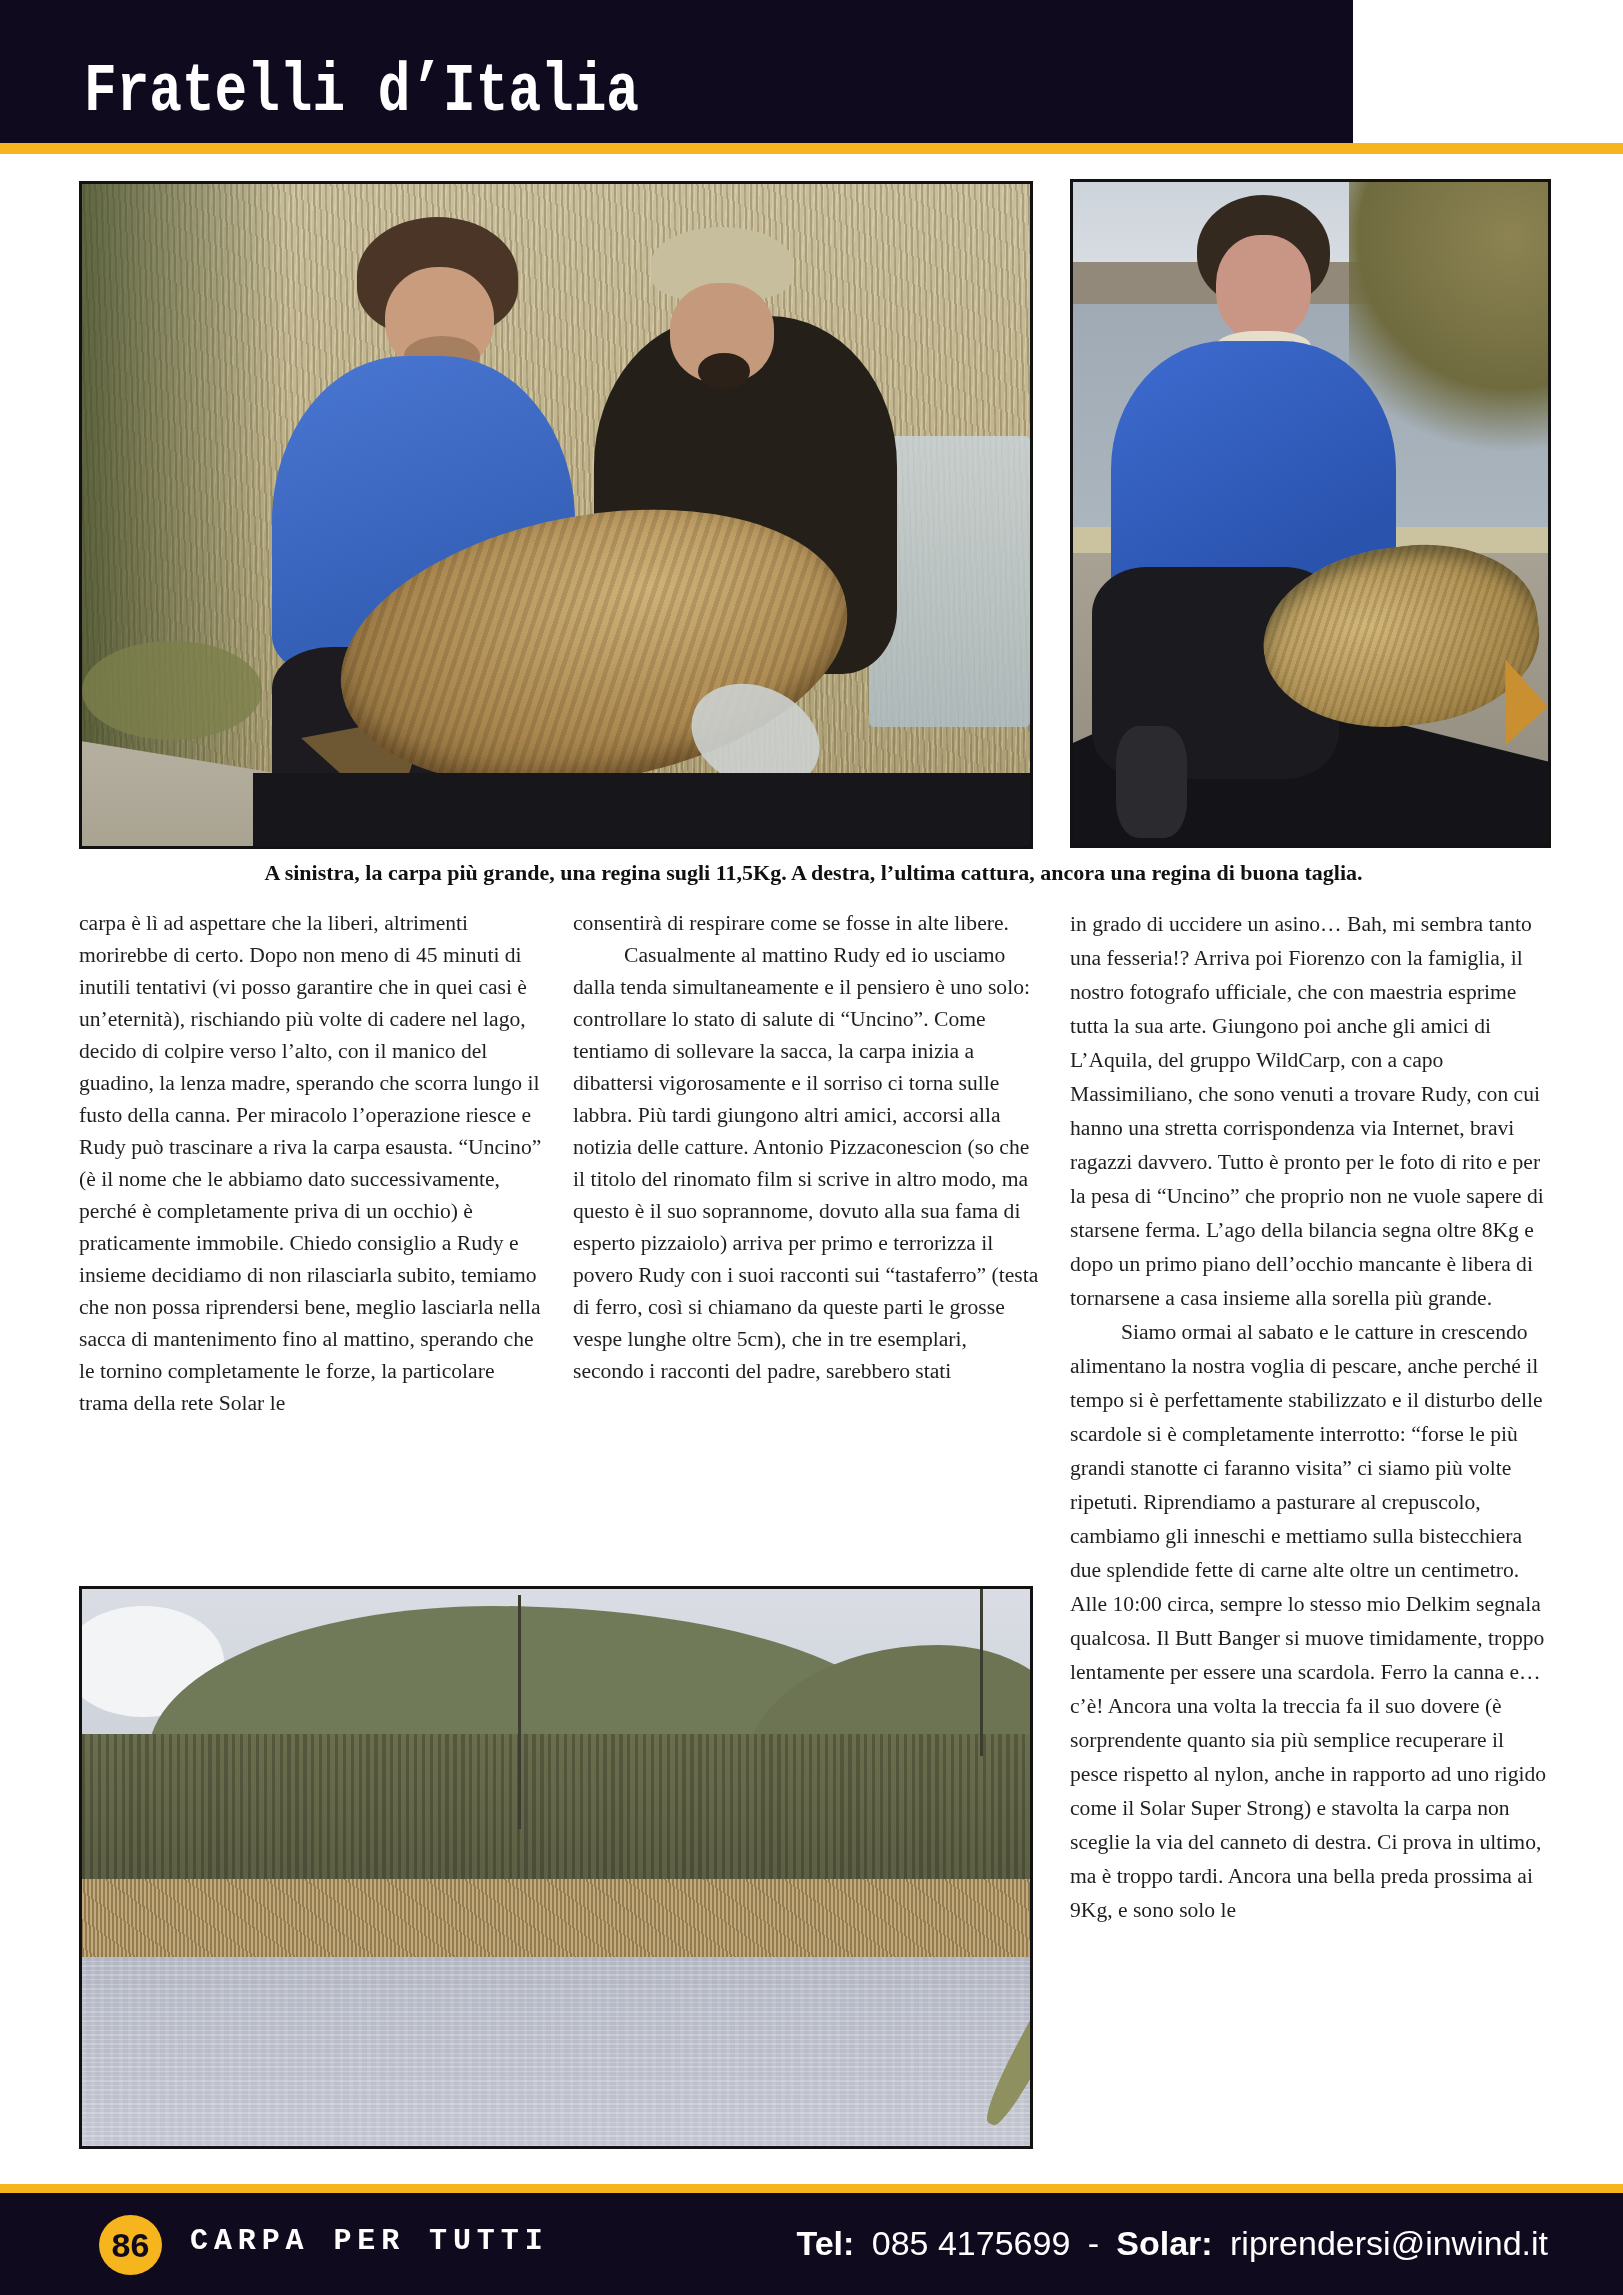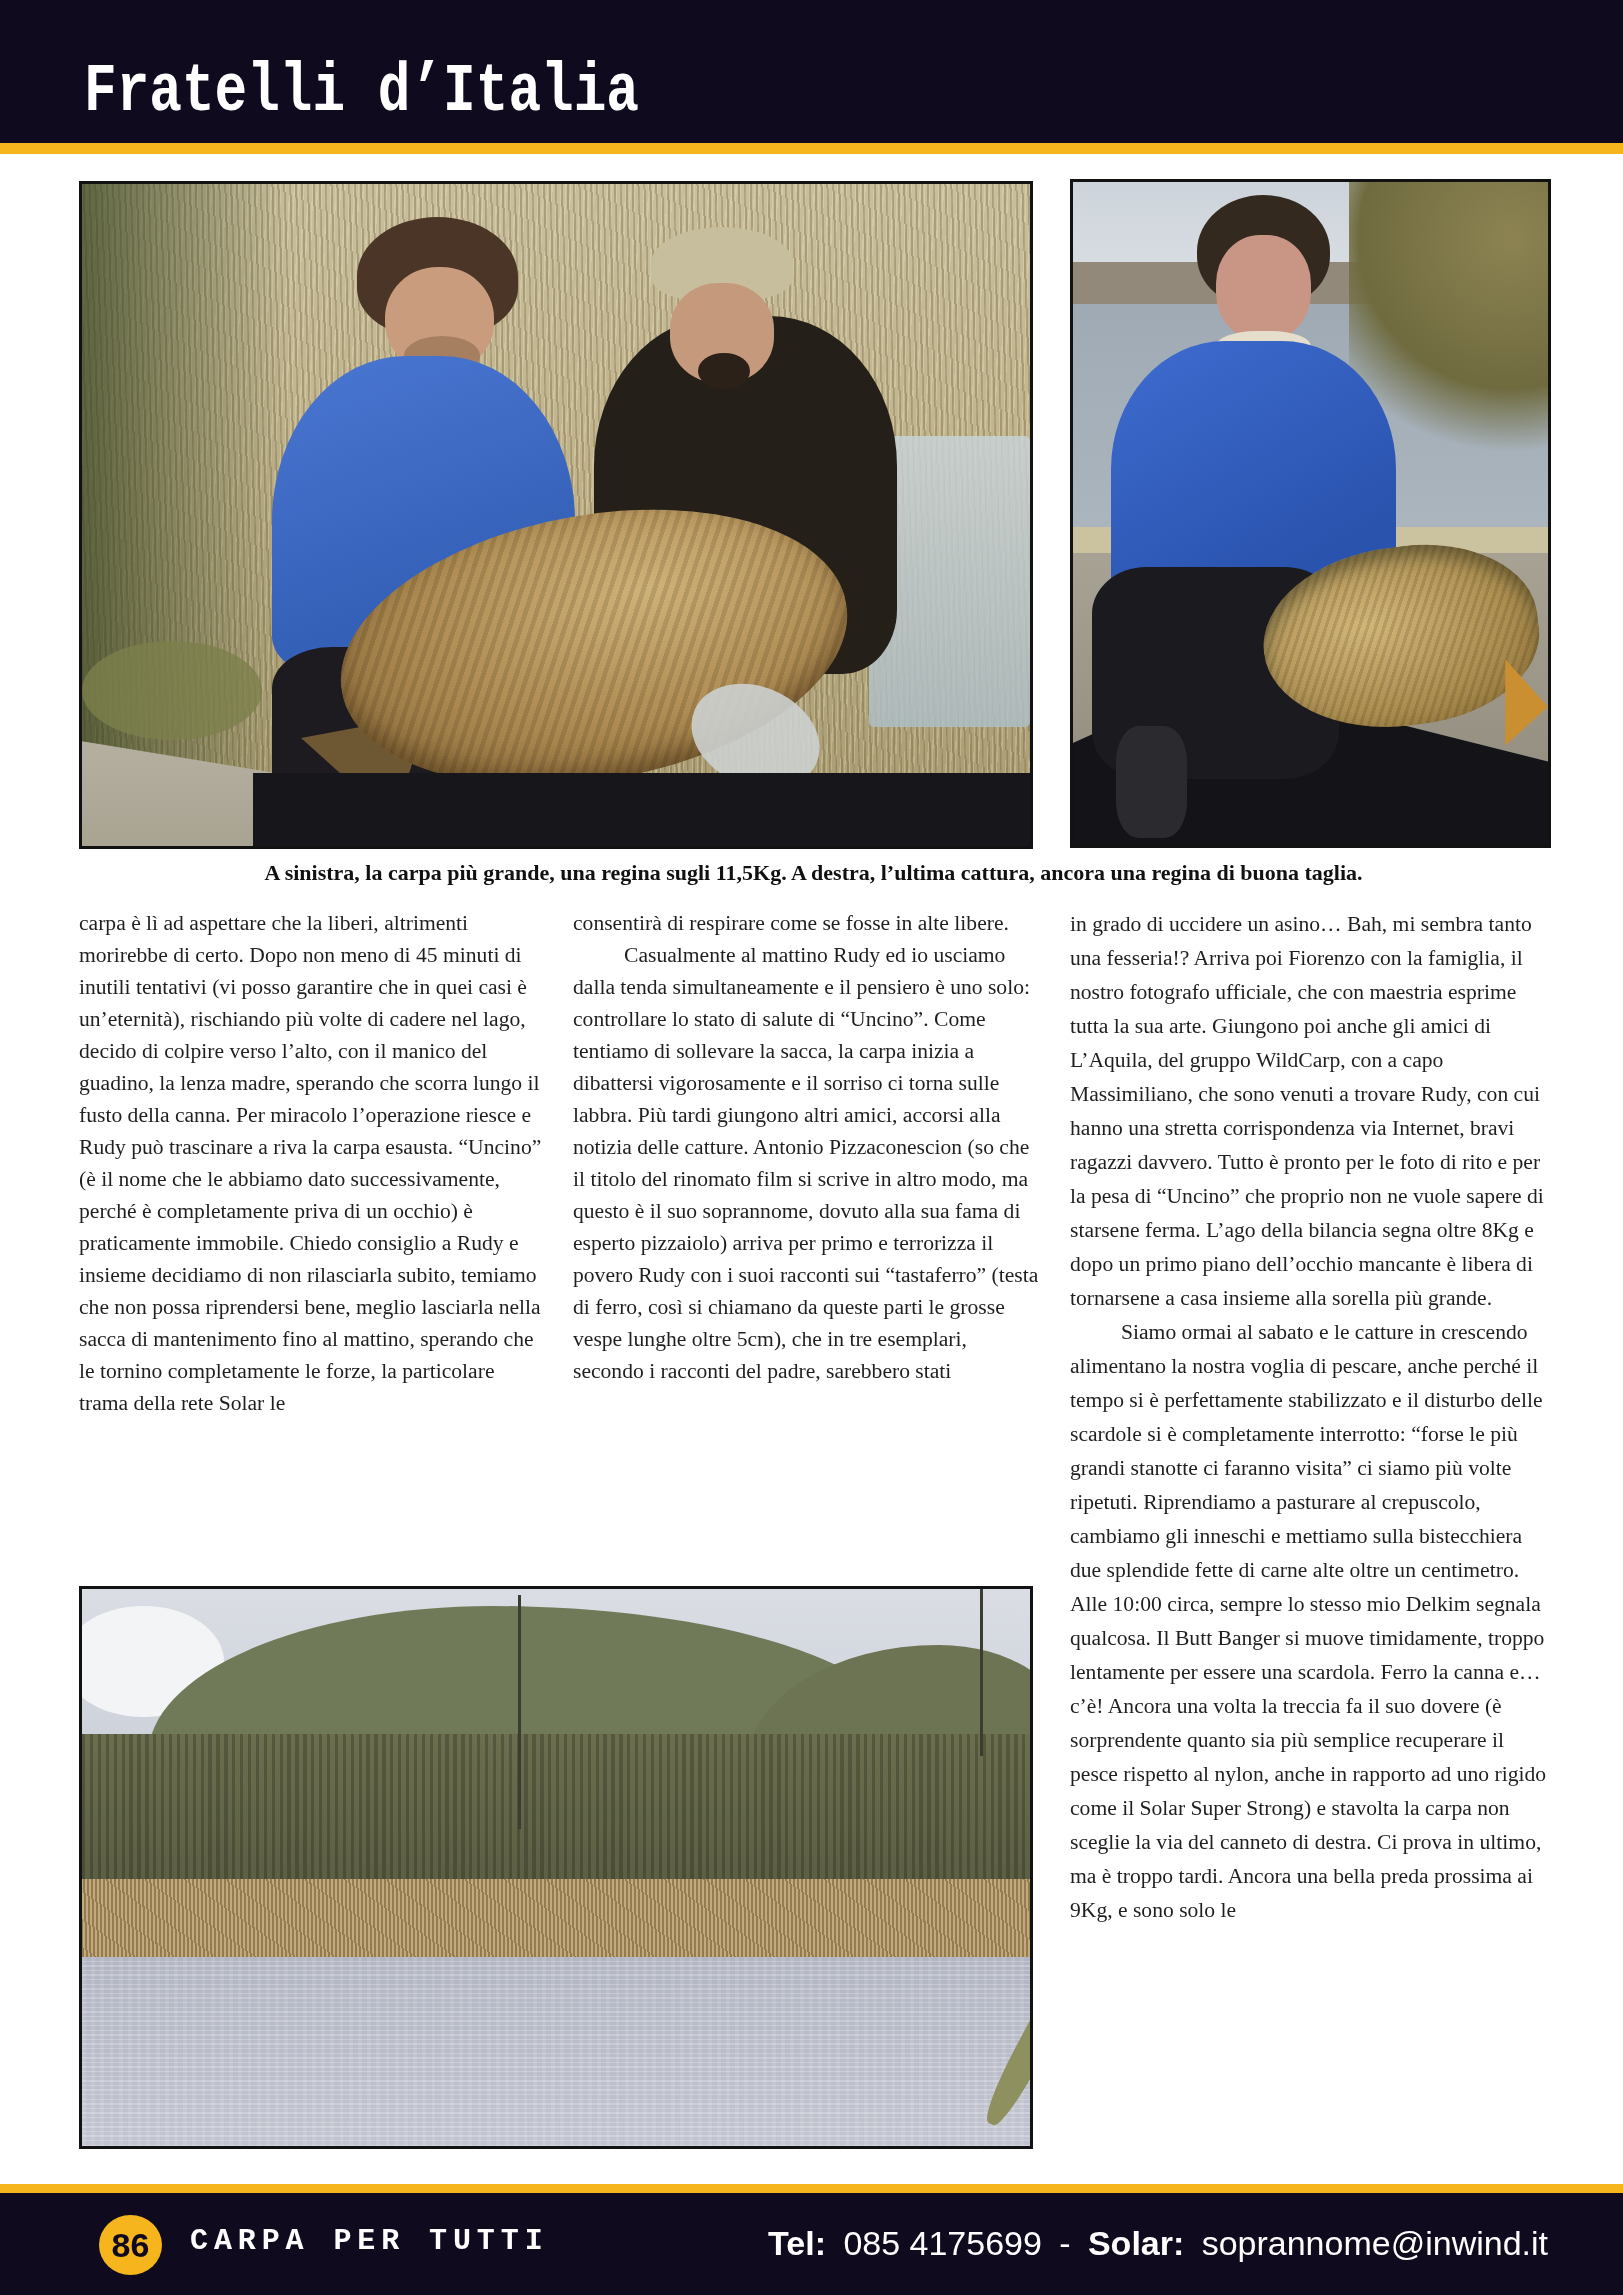--- a/index.html
+++ b/index.html
@@ -3,21 +3,21 @@
 <meta charset="utf-8">
 <style>
   :root{
     --navy:#0f0a1e; --yellow:#f6b51c; --paper:#ffffff; --ink:#1f1f1f;
   }
   *{margin:0;padding:0;box-sizing:border-box;}
   body{background:#666;font-family:"Liberation Serif",serif;}
   .page{position:relative;width:1623px;height:2295px;background:var(--paper,#fff);margin:0 auto;overflow:hidden;}
 
   
-  .header-bar{position:absolute;left:0;top:0;width:1623px;height:143px;background:var(--navy,#0f0a1e);}
+  .header-bar{position:absolute;left:0;top:0;width:1353px;height:143px;background:var(--navy,#0f0a1e);}
   .header-stripe{position:absolute;left:0;top:143px;width:1623px;height:10.5px;background:var(--yellow,#f6b51c);}
   .masthead{position:absolute;left:84px;top:55px;font-family:"Liberation Mono",monospace;font-weight:bold;
     font-size:68px;line-height:1.1;color:#fff;transform:scaleX(.8);transform-origin:left center;white-space:nowrap;}
 
   
   .photo{position:absolute;border:3.9px solid #121212;overflow:hidden;background:#cbc3a0;}
   .photo *{position:absolute;}
 
   
   .p1-reeds{inset:0;background:
@@ -184,17 +184,17 @@
 
   <div class="footer-stripe"></div>
   <div class="footer-bar"></div>
   <div class="page-badge">86</div>
   <div class="mag-title">CARPA PER TUTTI</div>
   <div class="footer-contact">
     <span class="lbl">Tel:</span>
     <span>085 4175699</span>
     <span>-</span>
     <span class="lbl">Solar:</span>
-    <span>soprannome@inwind.it</span>
+    <span>riprendersi@inwind.it</span>
   </div>
 
 </div>
 
 
 </body></html>

